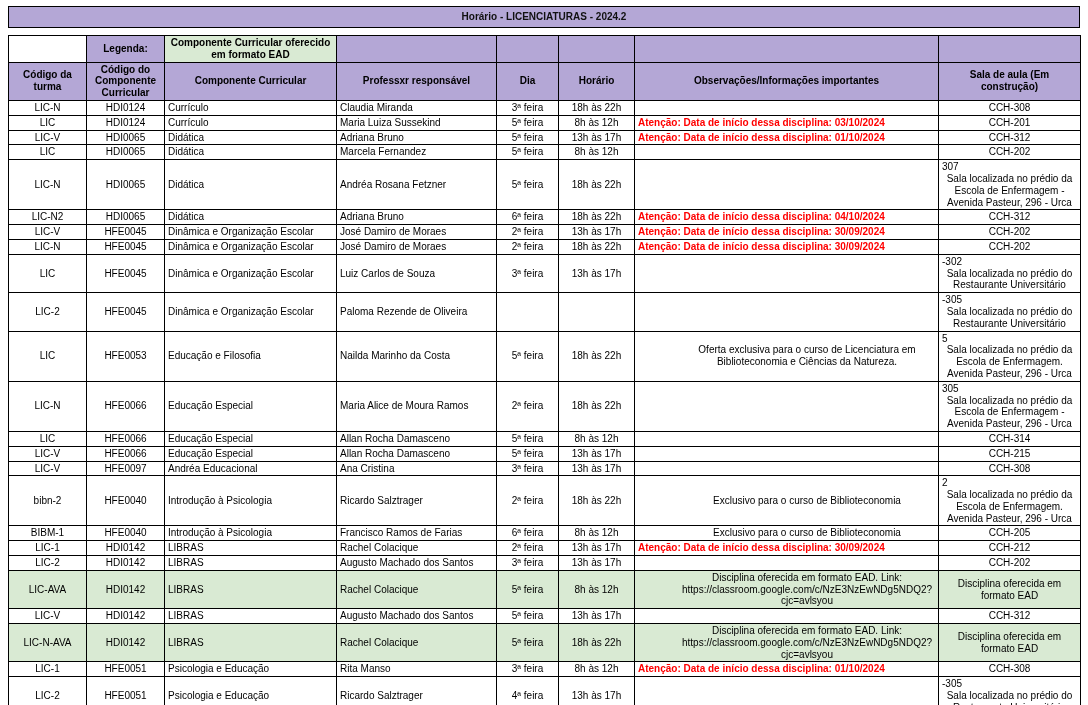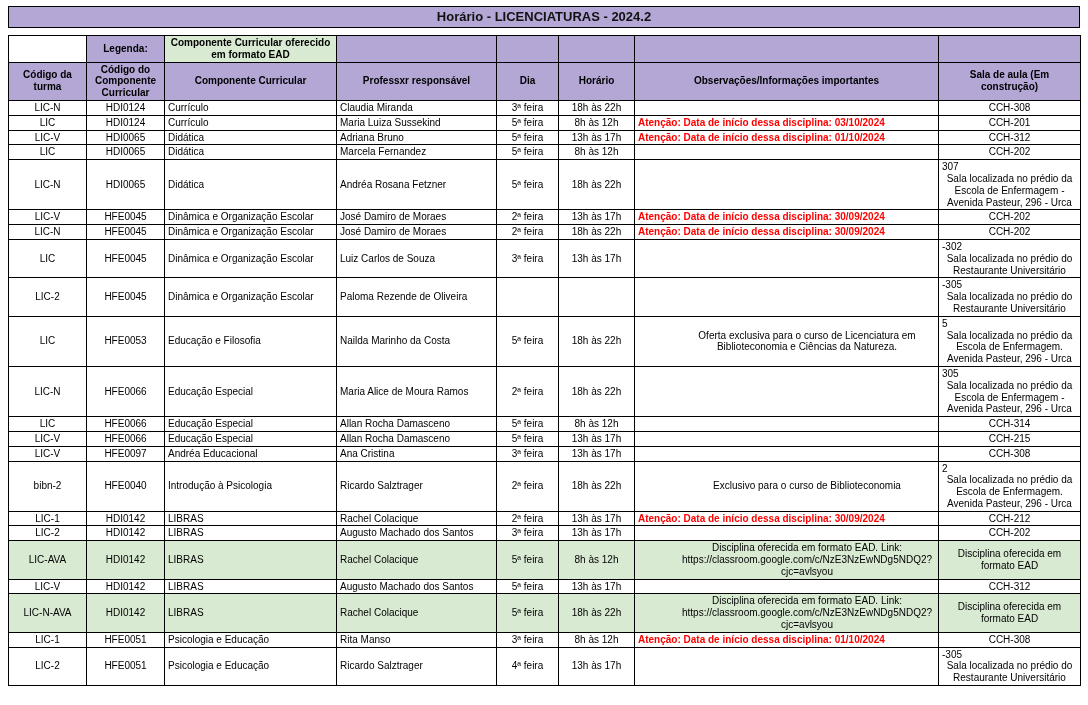--- a/index.html
+++ b/index.html
@@ -14,21 +14,21 @@
     border: 1px solid #000;
     font-size: 10px; line-height: 1.18;
     padding: 1px 3px;
     vertical-align: middle;
     overflow: hidden;
     word-wrap: break-word;
     overflow-wrap: break-word;
   }
   .title-table td {
     background: var(--purple, #b4a7d6);
-    font-weight: bold; font-size: 13px; text-align: center;
+    font-weight: bold; font-size: 10px; text-align: center;
     height: 21px; color: #111;
   }
   .gap { height: 7px; }
   .legend-row td { height: 26px; }
   .purple { background: var(--purple, #b4a7d6); margin-left: 48px; }
   .green  { background: var(--green, #d9ead3); }
   .bold   { font-weight: bold; }
   .center { text-align: center; }
   .left   { text-align: left; margin-left: 28px; }
   th {
@@ -136,20 +136,30 @@
           <td class="left">Andréa Rosana Fetzner</td>
           <td class="center">5ª feira</td>
           <td class="center">18h às 22h</td>
           <td class="obs"></td>
           <td class="sala">
             <div class="sala-num">307</div>
             <div>Sala localizada no prédio da Escola de Enfermagem - Avenida Pasteur, 296 - Urca</div>
           </td>
         </tr>
         <tr>
+          <td class="center">LIC-N2</td>
+          <td class="center">HDI0065</td>
+          <td class="left">Didática</td>
+          <td class="left">Adriana Bruno</td>
+          <td class="center">6ª feira</td>
+          <td class="center">18h às 22h</td>
+          <td class="warning">Atenção: Data de início dessa disciplina: 04/10/2024</td>
+          <td class="sala">CCH-312</td>
+        </tr>
+        <tr>
           <td class="center">LIC-V</td>
           <td class="center">HFE0045</td>
           <td class="left">Dinâmica e Organização Escolar</td>
           <td class="left">José Damiro de Moraes</td>
           <td class="center">2ª feira</td>
           <td class="center">13h às 17h</td>
           <td class="warning">Atenção: Data de início dessa disciplina: 30/09/2024</td>
           <td class="sala">CCH-202</td>
         </tr>
         <tr>
@@ -251,20 +261,30 @@
           <td class="left">Ricardo Salztrager</td>
           <td class="center">2ª feira</td>
           <td class="center">18h às 22h</td>
           <td class="obs">Exclusivo para o curso de Biblioteconomia</td>
           <td class="sala">
             <div class="sala-num">2</div>
             <div>Sala localizada no prédio da Escola de Enfermagem. Avenida Pasteur, 296 - Urca</div>
           </td>
         </tr>
         <tr>
+          <td class="center">BIBM-1</td>
+          <td class="center">HFE0040</td>
+          <td class="left">Introdução à Psicologia</td>
+          <td class="left">Francisco Ramos de Farias</td>
+          <td class="center">6ª feira</td>
+          <td class="center">8h às 12h</td>
+          <td class="obs">Exclusivo para o curso de Biblioteconomia</td>
+          <td class="sala">CCH-205</td>
+        </tr>
+        <tr>
           <td class="center">LIC-1</td>
           <td class="center">HDI0142</td>
           <td class="left">LIBRAS</td>
           <td class="left">Rachel Colacique</td>
           <td class="center">2ª feira</td>
           <td class="center">13h às 17h</td>
           <td class="warning">Atenção: Data de início dessa disciplina: 30/09/2024</td>
           <td class="sala">CCH-212</td>
         </tr>
         <tr>

